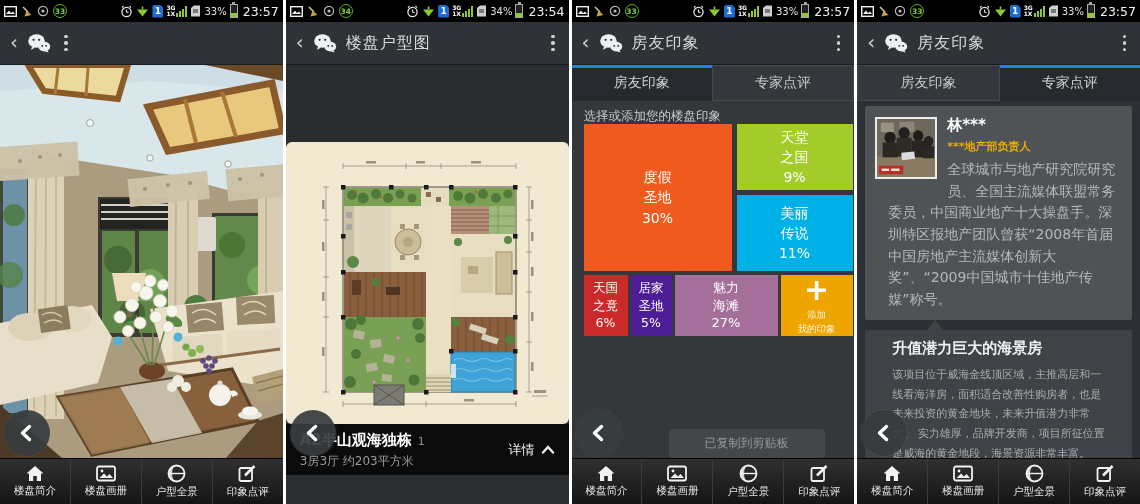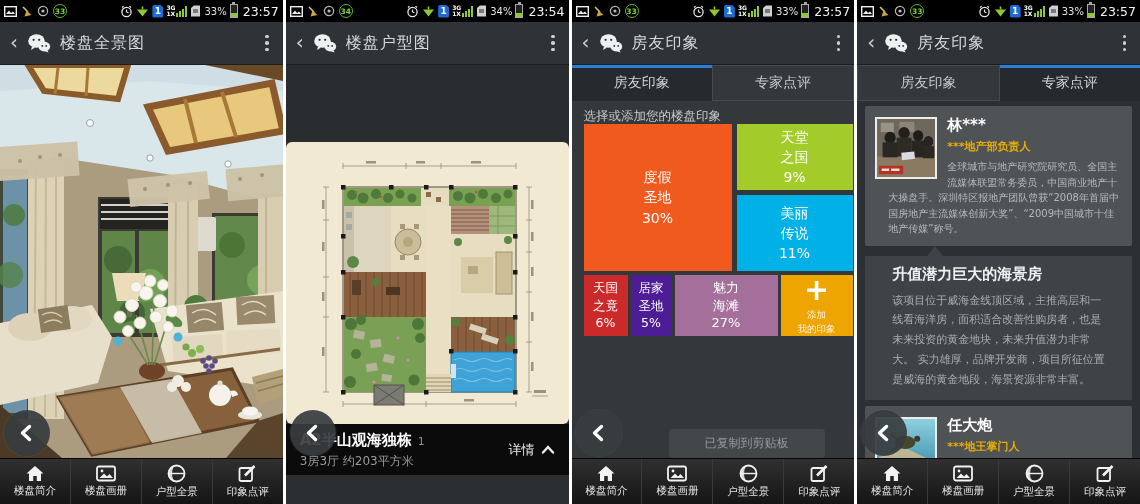--- a/index.html
+++ b/index.html
@@ -49,21 +49,21 @@
   .tile .plus-label{font-size:9.5px;line-height:1.5;margin-top:3px;color:rgba(255,255,255,.88);}
   .toast{position:absolute;left:97px;top:413px;width:156px;height:29px;line-height:29px;
          text-align:center;font-size:12px;color:#96999c;background:rgba(96,100,104,.35);
          border-radius:4px;z-index:3;margin-top:16px;}
   
   .exp-area{flex:1;background:#2c2f33;padding:5px 8px;overflow:hidden;}
   .exp-card{background:#4f5356;border-radius:2px;padding:9px 10px;overflow:hidden;}
   .exp-photo{float:left;width:62px;height:62px;border:2px solid #ececec;margin:2px 10px 2px 0;}
   .exp-name{font-size:15px;font-weight:bold;color:#fff;margin:1px 0 4px;}
   .exp-role{font-size:11px;font-weight:bold;color:#e8ad00;margin-bottom:5px;}
-  .exp-bio{font-size:10px;color:#b6b9bb;line-height:1.55;margin-left:13px;}
+  .exp-bio{font-size:14px;color:#b6b9bb;line-height:1.55;margin-left:13px;}
   .rev-pointer{width:0;height:0;border-left:8px solid transparent;border-right:8px solid transparent;
                border-bottom:10px solid #3f4347;margin-left:62px;}
   .rev-block{background:#3f4347;padding:9px 27px 11px;}
   .rev-title{font-size:15px;font-weight:bold;color:#eef0f1;margin-bottom:7px;}
   .rev-body{font-size:11px;color:#a9adb1;line-height:1.8;}
   .gap6{height:6px;}
   
   .plan-gap{height:77px;background:#2a2d30;flex:none;}
   .plan-wrap{height:282px;flex:none;border-radius:6px;overflow:hidden;}
   .cap-bar{height:24px;background:#1d1d1d;display:flex;align-items:center;justify-content:center;
@@ -149,21 +149,20 @@
       <svg width="24" height="20">
           <ellipse cx="9.5" cy="8" rx="8.3" ry="6.8" fill="#eef1f2"></ellipse>
           <path d="M5,13.5 L4,17 L8,14.5 Z" fill="#eef1f2"></path>
           <circle cx="6.6" cy="6.8" r="1.15" fill="#2f3337"></circle>
           <circle cx="12.2" cy="6.8" r="1.15" fill="#2f3337"></circle>
           <ellipse cx="17.3" cy="13.6" rx="5.9" ry="4.9" fill="#eef1f2"></ellipse>
           <path d="M20.5,17.3 L21.6,19.6 L17.8,18.2 Z" fill="#eef1f2"></path>
           <circle cx="15.3" cy="12.9" r="0.95" fill="#2f3337"></circle>
           <circle cx="19.2" cy="12.9" r="0.95" fill="#2f3337"></circle>
         </svg>
-      <span class="tb-title">楼盘全景图</span>
       <span class="tb-menu">
           <i></i>
           <i></i>
           <i></i>
         </span>
     </div>
     <div class="photo-fill">
       <svg width="283" height="393" viewBox="0 0 283 393" preserveAspectRatio="none">
         <rect width="283" height="393" fill="#ab9b7f"></rect>
         <polygon points="0,0 283,0 283,140 172,110 55,92 0,114" fill="#d9e6ea"></polygon>

